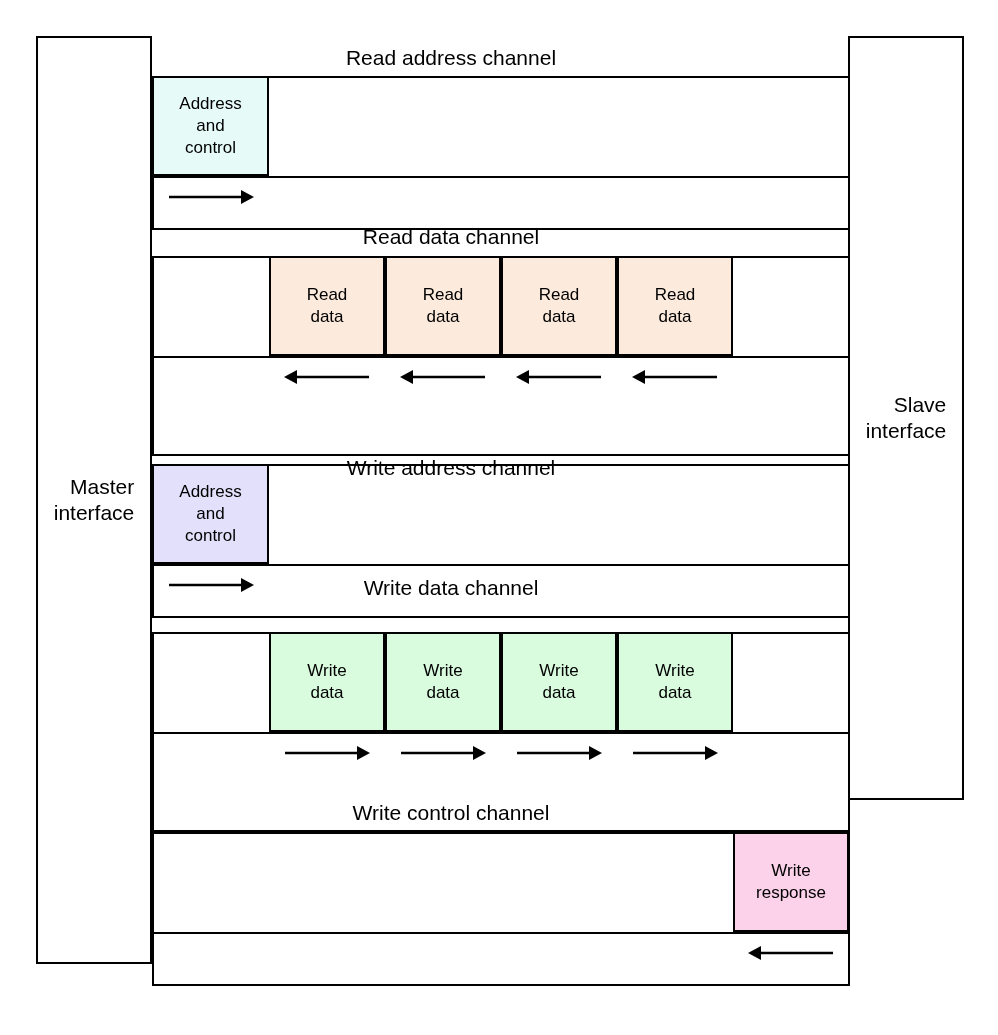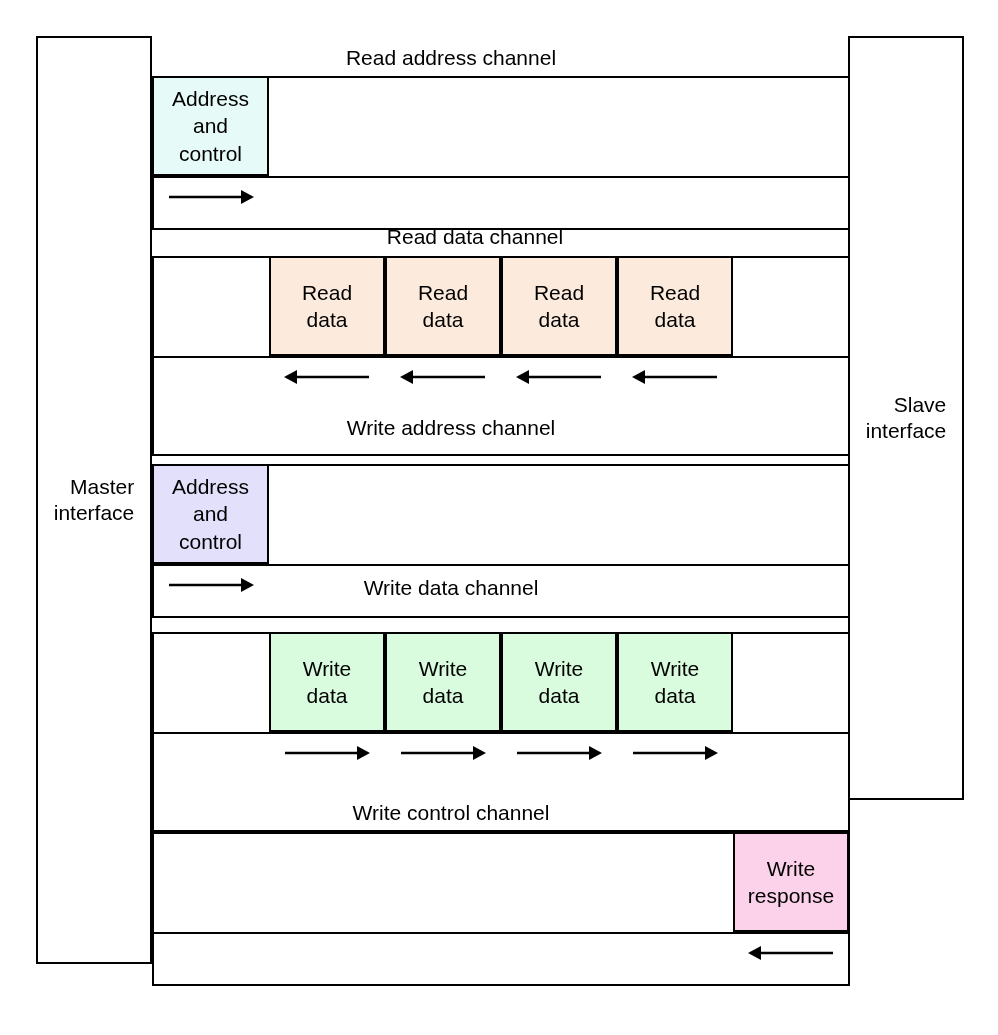--- a/index.html
+++ b/index.html
@@ -62,21 +62,21 @@
 
   
   .cell {
     position: absolute;
     box-sizing: border-box;
     border: 2px solid #000000;
     display: flex;
     align-items: center;
     justify-content: center;
     text-align: center;
-    font-size: 21px;
+    font-size: 17px;
     line-height: 1.3;
     color: #000000;
     white-space: pre-line;
     z-index: 3;
   }
 
   
   .arrow {
     position: absolute;
     height: 18px;
@@ -103,21 +103,21 @@
 and
 control</div>
       <div class="arrow" style="left: 167.5px; top: 188px;">
         <svg width="86" height="18" viewBox="0 0 86 18">
           <line x1="1" y1="9" x2="73" y2="9" stroke="#000" stroke-width="2.6"></line>
             <polygon points="86,9 73,2 73,16" fill="#000"></polygon>
         </svg>
       </div>
       <div class="channel-block" style="top: 256px; height: 200px;"></div>
       <div style="position: absolute; left: 152px; width: 698px; top: 356px; height: 2px; background: rgb(0, 0, 0); z-index: 2;"></div>
-      <div class="channel-title" style="top: 225px; margin-left: 24px;">Read data channel</div>
+      <div class="channel-title" style="top: 225px;">Read data channel</div>
       <div class="cell" style="left: 269px; width: 116px; top: 256px; height: 100px; background: rgb(252, 234, 220);">Read
 data</div>
       <div class="cell" style="left: 385px; width: 116px; top: 256px; height: 100px; background: rgb(252, 234, 220);">Read
 data</div>
       <div class="cell" style="left: 501px; width: 116px; top: 256px; height: 100px; background: rgb(252, 234, 220);">Read
 data</div>
       <div class="cell" style="left: 617px; width: 116px; top: 256px; height: 100px; background: rgb(252, 234, 220);">Read
 data</div>
       <div class="arrow" style="left: 284px; top: 368px;">
         <svg width="86" height="18" viewBox="0 0 86 18">
@@ -138,21 +138,21 @@
         </svg>
       </div>
       <div class="arrow" style="left: 632px; top: 368px;">
         <svg width="86" height="18" viewBox="0 0 86 18">
           <line x1="13" y1="9" x2="85" y2="9" stroke="#000" stroke-width="2.6"></line>
             <polygon points="0,9 13,2 13,16" fill="#000"></polygon>
         </svg>
       </div>
       <div class="channel-block" style="top: 464px; height: 154px;"></div>
       <div style="position: absolute; left: 152px; width: 698px; top: 564px; height: 2px; background: rgb(0, 0, 0); z-index: 2;"></div>
-      <div class="channel-title" style="top: 416px;">Write address channel</div>
+      <div class="channel-title" style="top: 456px;">Write address channel</div>
       <div class="cell" style="left: 152px; width: 117px; top: 464px; height: 100px; background: rgb(226, 224, 251);">Address
 and
 control</div>
       <div class="arrow" style="left: 167.5px; top: 576px;">
         <svg width="86" height="18" viewBox="0 0 86 18">
           <line x1="1" y1="9" x2="73" y2="9" stroke="#000" stroke-width="2.6"></line>
             <polygon points="86,9 73,2 73,16" fill="#000"></polygon>
         </svg>
       </div>
       <div class="channel-block" style="top: 632px; height: 200px;"></div>

